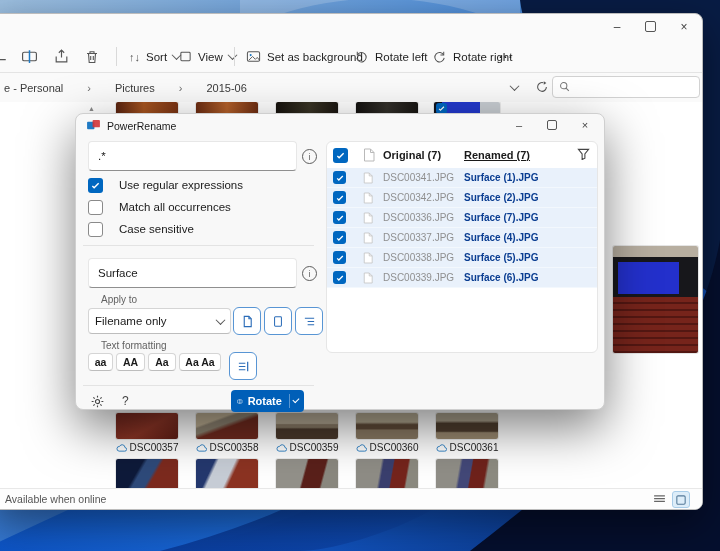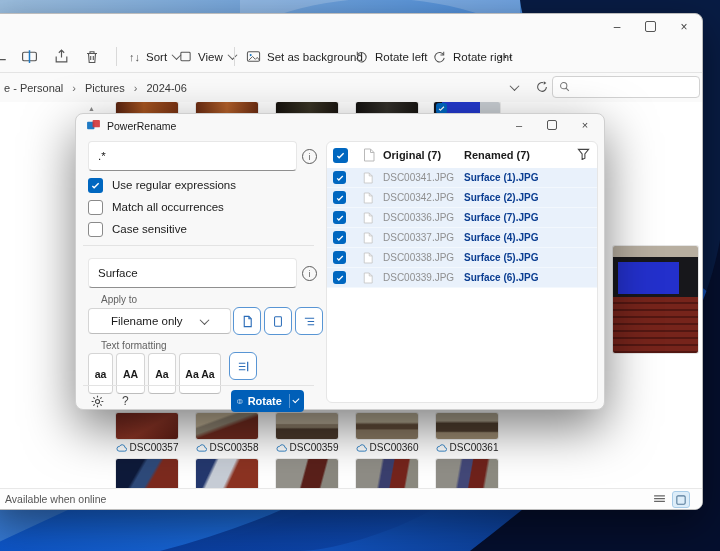--- a/index.html
+++ b/index.html
@@ -17,21 +17,21 @@
   .win-glyph{font-size:12px;color:#444;line-height:18px;width:16px;text-align:center;cursor:default;}
   .max-box{width:9px;height:9px;border:1px solid #555;border-radius:2px;display:inline-block;}
   .ex-toolbar{position:absolute;left:0;top:27px;right:0;height:31px;border-bottom:1px solid #e4e4e4;}
   .tb-item{position:absolute;top:0;height:31px;display:flex;align-items:center;gap:6px;
     font-size:11.5px;color:#1f1f1f;white-space:nowrap;}
   .tb-sep{position:absolute;top:6px;width:1px;height:19px;background:#d9d9d9;}
   .chev{width:6px;height:6px;border-right:1.4px solid #5a5a5a;border-bottom:1.4px solid #5a5a5a;
     transform:rotate(45deg) translate(-1px,-1px);display:inline-block;}
   .icon{display:inline-flex;align-items:center;justify-content:center;}
   .ex-addressbar{position:absolute;left:0;top:59px;right:0;height:29px;border-bottom:1px solid #e8e8e8;}
-  .breadcrumb{position:absolute;left:13px;top:0;height:29px;display:flex;align-items:center;gap:9px;
+  .breadcrumb{position:absolute;left:13px;top:0;height:29px;display:flex;align-items:center;gap:24px;
     font-size:11px;color:#3b3b3b;}
   .bc-sep{color:#6a6a6a;font-size:11px;}
   .addr-chevron{position:absolute;left:520px;top:11px;}
   .addr-refresh{position:absolute;left:544px;top:7px;}
   .searchbox{position:absolute;left:561px;top:3px;width:148px;height:22px;background:#fff;
     border:1px solid #d2d2d2;border-radius:4px;display:flex;align-items:center;padding:0 6px;gap:6px;box-sizing:border-box;}
   .searchbox input{border:none;outline:none;flex:1;font-size:10.5px;color:#333;background:transparent;
     font-family:"Liberation Sans",sans-serif;width:100px;}
   .searchbox input::placeholder{color:#8a8a8a;}
   .ex-content{position:absolute;left:0;top:88px;right:0;bottom:20px;background:#fff;overflow:hidden;}
@@ -79,52 +79,52 @@
   .pr-appicon{margin-left:11px;}
   .pr-title{font-size:10.5px;color:#1a1a1a;margin-left:7px;}
   .pr-controls{position:absolute;right:12px;top:2px;display:flex;gap:21px;align-items:center;}
   .pr-glyph{font-size:11px;color:#444;width:14px;text-align:center;line-height:18px;}
   .pr-maxbox{width:8px;height:8px;border:1px solid #555;border-radius:2px;display:inline-block;}
   .pr-input{position:absolute;left:12px;width:209px;height:30px;background:#fff;border:1px solid #e7e7e7;
     border-bottom:1px solid #8f8f8f;border-radius:4px;box-sizing:border-box;font-size:11.5px;color:#1a1a1a;
     padding:0 9px;font-family:"Liberation Sans",sans-serif;outline:none;}
   .info-badge{position:absolute;left:226px;width:13px;height:13px;border:1px solid #5c5c5c;border-radius:50%;
     display:flex;align-items:center;justify-content:center;font-size:8.5px;color:#5c5c5c;}
-  .opt-row{position:absolute;left:12px;display:flex;align-items:center;gap:9px;height:18px;}
+  .opt-row{position:absolute;left:12px;display:flex;align-items:center;gap:16px;height:18px;}
   .cbx{width:15px;height:15px;border-radius:3px;box-sizing:border-box;display:flex;align-items:center;justify-content:center;}
   .cbx.on{background:#0067c0;}
   .cbx.off{background:#fff;border:1px solid #8a8a8a;}
   .opt-label{font-size:11.5px;color:#1a1a1a;}
   .pr-divider{position:absolute;left:7px;width:231px;height:1px;background:#e3e3e3;}
   .small-label{position:absolute;left:13px;font-size:10px;color:#616161;margin-left:12px;}
   .pr-dropdown{position:absolute;left:12px;top:194px;width:143px;height:26px;background:#fff;
     border:1px solid #d5d5d5;border-bottom-color:#bdbdbd;border-radius:4px;box-sizing:border-box;
-    display:flex;align-items:center;font-size:11.5px;color:#1a1a1a;padding:0 22px;}
+    display:flex;align-items:center;font-size:11.5px;color:#1a1a1a;padding:0 6px;}
   .pr-dropdown .chev{margin-left:auto;border-color:#555;}
   .toggle-btn{position:absolute;width:28px;height:28px;background:#fff;border:1px solid #5895d4;
     border-radius:6px;box-sizing:border-box;display:flex;align-items:center;justify-content:center;}
-  .case-btn{position:absolute;top:239px;height:41px;background:#fff;border:1px solid #d5d5d5;
+  .case-btn{position:absolute;top:239px;height:18px;background:#fff;border:1px solid #d5d5d5;
     border-bottom-color:#bdbdbd;border-radius:4px;box-sizing:border-box;display:flex;align-items:center;
     justify-content:center;font-size:10.5px;font-weight:bold;color:#1a1a1a;text-align:right;}
   .pr-bottom-icon{position:absolute;top:280px;color:#454545;}
   .apply-btn{position:absolute;left:155px;top:276px;width:73px;height:22px;background:#005fb8;border-radius:4px;
     display:flex;align-items:center;color:#fff;padding:0 6px;box-sizing:border-box;gap:5px;}
   .apply-label{font-size:11px;font-weight:bold;}
   .apply-sep{width:1px;height:14px;background:rgba(255,255,255,.35);margin-left:2px;}
   .apply-btn .chev{border-color:#fff;width:5px;height:5px;}
   
-  .pr-panel{position:absolute;left:250px;top:27px;width:272px;height:262px;background:#fff;
+  .pr-panel{position:absolute;left:250px;top:27px;width:272px;height:212px;background:#fff;
     border:1px solid #e6e6e6;border-radius:6px;box-sizing:border-box;overflow:hidden;}
   .pr-header{display:grid;grid-template-columns:30px 20px 73px 1fr 28px;align-items:center;height:26px;
     font-size:11px;font-weight:bold;color:#1a1a1a;padding-left:6px;}
   .pr-row{display:grid;grid-template-columns:30px 20px 73px 1fr 28px;align-items:center;height:20px;
     background:#e9f1fb;border-bottom:1px solid #f3f8fd;padding-left:6px;box-sizing:border-box;}
   .cell-orig{font-size:10px;color:#8f8f8f;}
   .cell-renamed{font-size:10px;font-weight:bold;color:#0a3d91;padding-left:8px;}
-  .hdr-renamed{padding-left:8px;}
+  .hdr-renamed{padding-left:8px;text-decoration:underline;}
   .row-cbx{width:13px;height:13px;border-radius:3px;background:#0067c0;display:flex;align-items:center;justify-content:center;}
   .hdr-cbx{width:15px;height:15px;}
 </style>
 </head>
 <body>
 <div id="screen">
 
 <svg id="wallpaper" viewBox="0 0 720 551" width="720" height="551">
   <defs>
     <linearGradient id="bgG" x1="0" y1="0" x2="1" y2="1">
@@ -230,21 +230,21 @@
     </span>
     <span class="tb-item" style="left:508px;font-weight:bold;letter-spacing:1px;">···</span>
   </div>
 
   <div class="ex-addressbar">
     <div class="breadcrumb">
       <span>e - Personal</span>
       <span class="bc-sep">›</span>
       <span>Pictures</span>
       <span class="bc-sep">›</span>
-      <span>2024-06</span>
+      <span>2015-06</span>
     </div>
     <span class="addr-chevron chev"></span>
     <span class="addr-refresh">
       <svg width="14" height="14" viewBox="0 0 16 16" fill="none" stroke="#555" stroke-width="1.2">
             <path d="M13 8A5 5 0 1 1 9.5 3.2"></path>
             <path d="M10 1.5L13 3.5l-3 1.8z" fill="#555" stroke="none"></path>
           </svg>
     </span>
     <div class="searchbox">
       <span>

